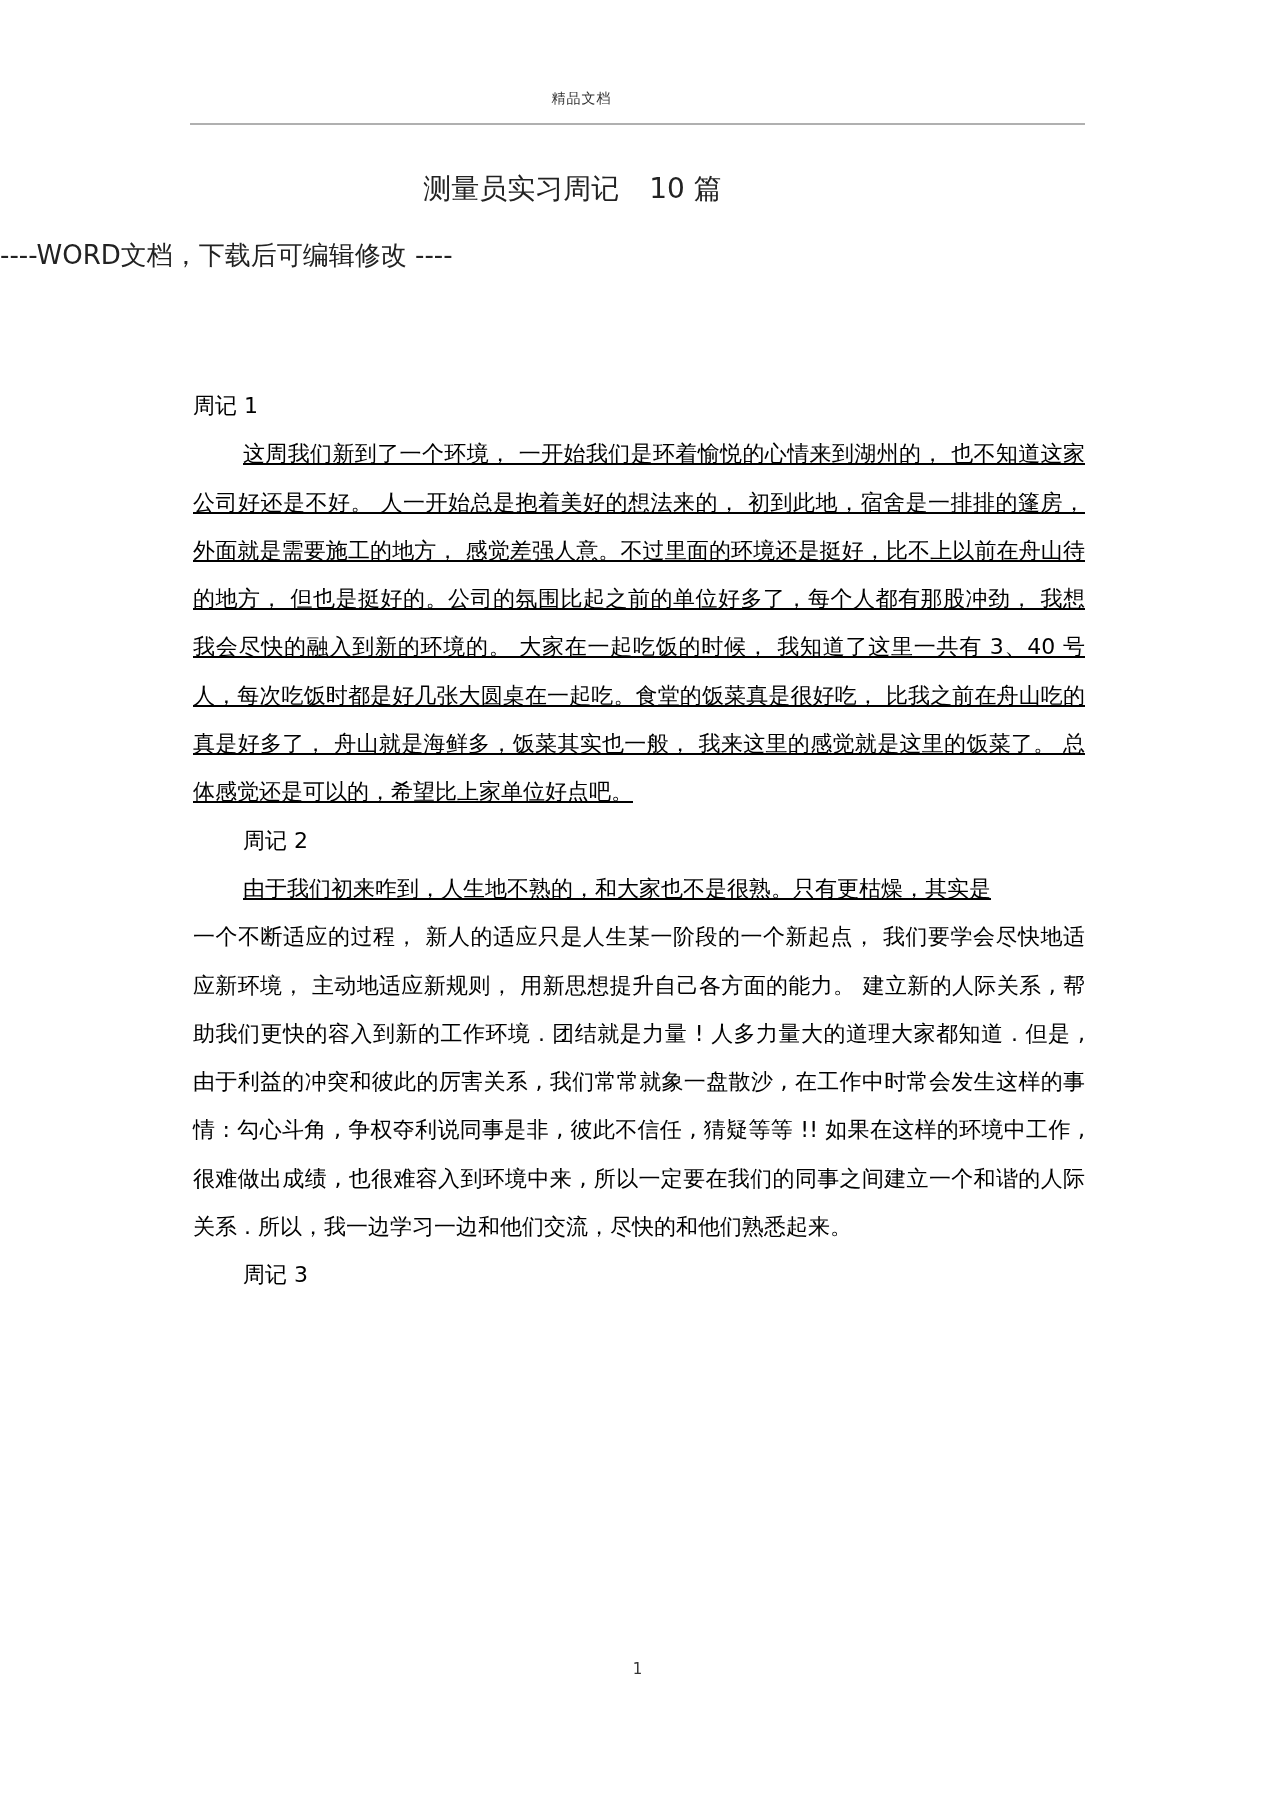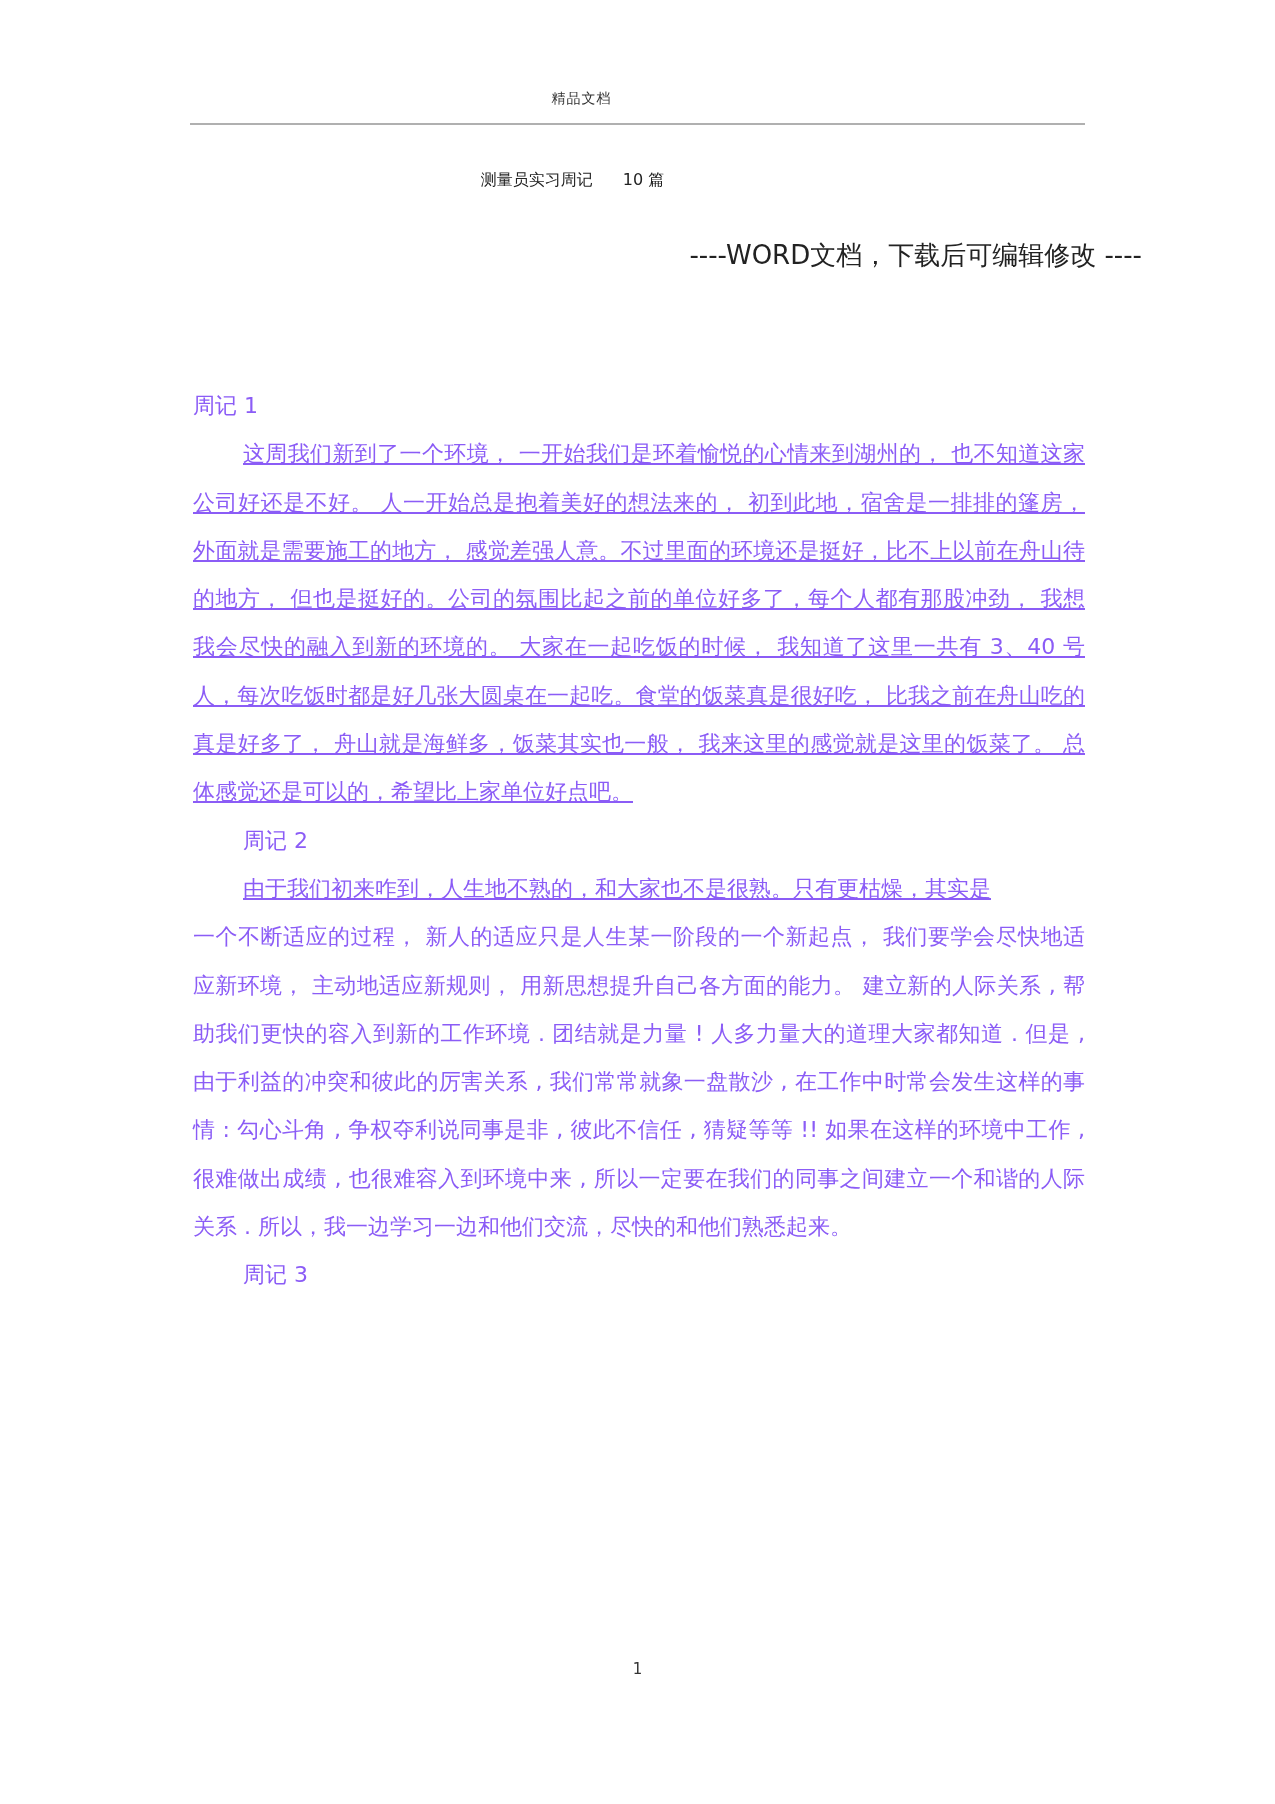--- a/index.html
+++ b/index.html
@@ -32,41 +32,41 @@
       width: 895px;
       height: 0;
       border-top: 2px solid #b0b0b0;
     }
     .doc-title {
       position: absolute;
       left: 0;
       top: 170px;
       width: 1145px;
       text-align: center;
-      font-size: 16px;
+      font-size: 28px;
       color: #222;
     }
     .doc-title .num { margin-left: 30px; }
     .doc-subtitle {
       position: absolute;
       left: 0;
       top: 238px;
       width: 1142px;
-      text-align: right;
+      text-align: left;
       font-size: 26px;
       color: #222;
     }
     .body-text {
       position: absolute;
       left: 193px;
       top: 382px;
       width: 892px;
       font-size: 22px;
       line-height: 48.3px;
-      color: #8b5cf6;
+      color: #000000;
     }
     .body-text p {
       margin: 0;
       text-align: justify;
       text-align-last: left;
     }
     .heading1 { margin: 0; }
     .heading-indent { padding-left: 50px; }
     .para { text-indent: 50px; text-decoration: underline; }
     .page-number {

